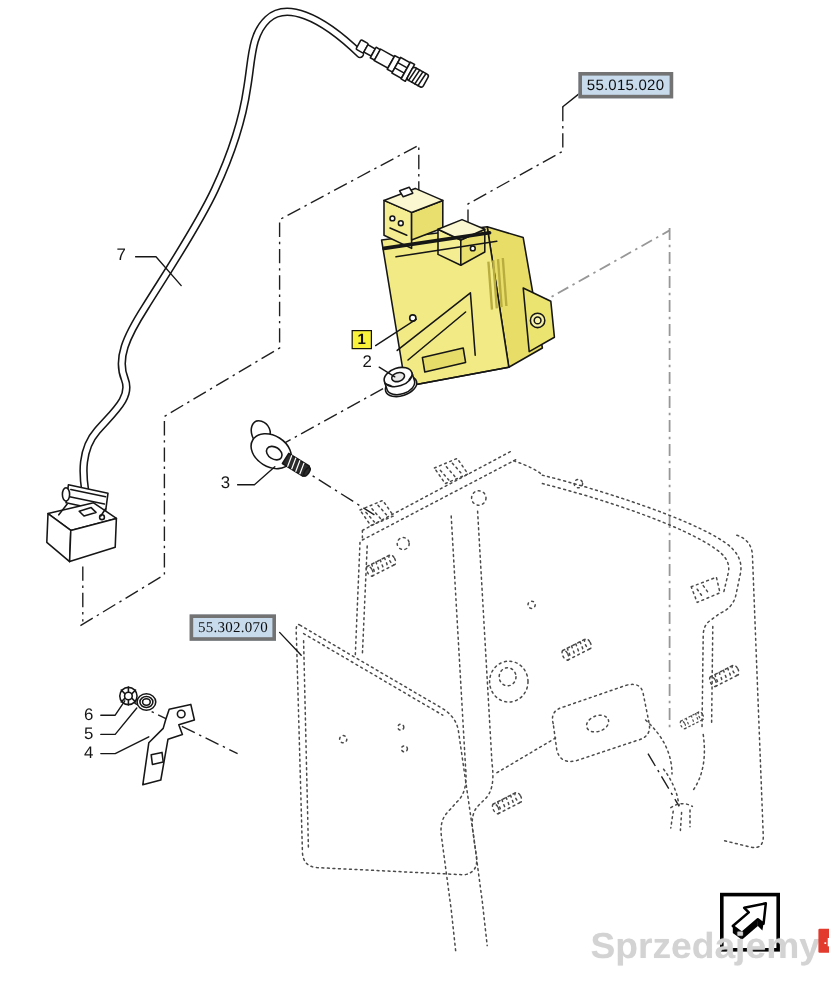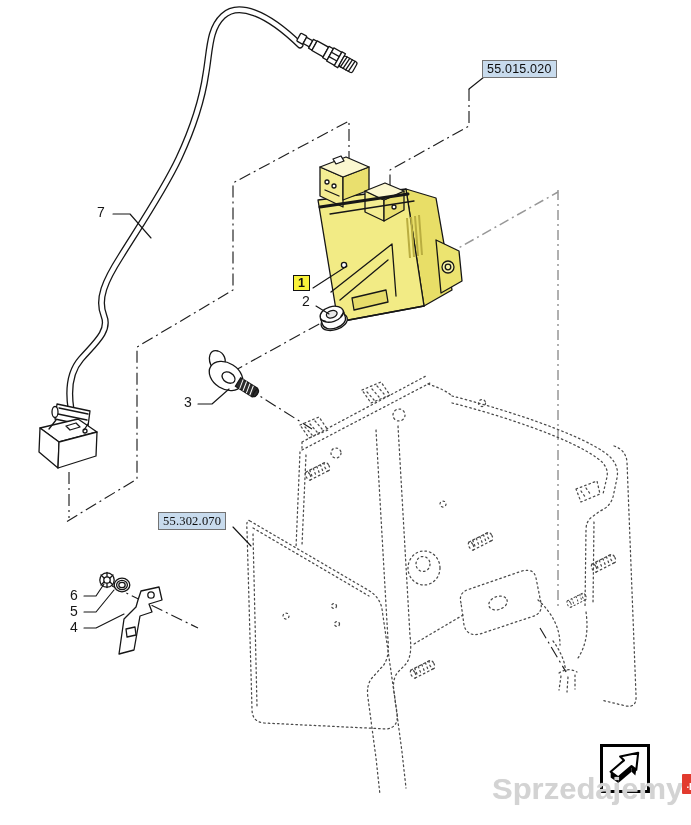--- a/index.html
+++ b/index.html
@@ -11,21 +11,21 @@
   
   .ln{fill:none;stroke:#161616;stroke-width:1.3;stroke-linecap:round;stroke-linejoin:round;}
   .lnw{fill:#ffffff;stroke:#161616;stroke-width:1.3;stroke-linejoin:round;}
   .thick{stroke-width:3;}
   .dot{fill:none;stroke:#4a4a4a;stroke-width:1.25;stroke-dasharray:1.6 3;stroke-linecap:round;stroke-linejoin:round;}
   .dashdot{fill:none;stroke:#1f1f1f;stroke-width:1.15;stroke-dasharray:12 4 2 4;}
   .dashdot-gray{fill:none;stroke:#979797;stroke-width:1.5;stroke-dasharray:10 4 2 4;}
   .leader{fill:none;stroke:#161616;stroke-width:1.15;stroke-linecap:round;stroke-linejoin:round;}
 
   .ref-label{
-    position:absolute;background:#c8dbed;border:1px solid #737373;color:#0d0d0d;
+    position:absolute;background:#c8dbed;border:3px solid #737373;color:#0d0d0d;
     font-size:12.5px;line-height:14px;padding:1px 4px;letter-spacing:.2px;cursor:pointer;
   }
   .callout{position:absolute;color:#161616;font-size:14px;line-height:14px;}
   .callout-box{
     position:absolute;width:15px;height:14px;background:#f9f23a;border:1.4px solid #111;
     display:flex;align-items:center;justify-content:center;
     font-size:12.5px;font-weight:700;color:#111;
   }
   .watermark{
     position:absolute;left:492px;top:771px;z-index:3;

